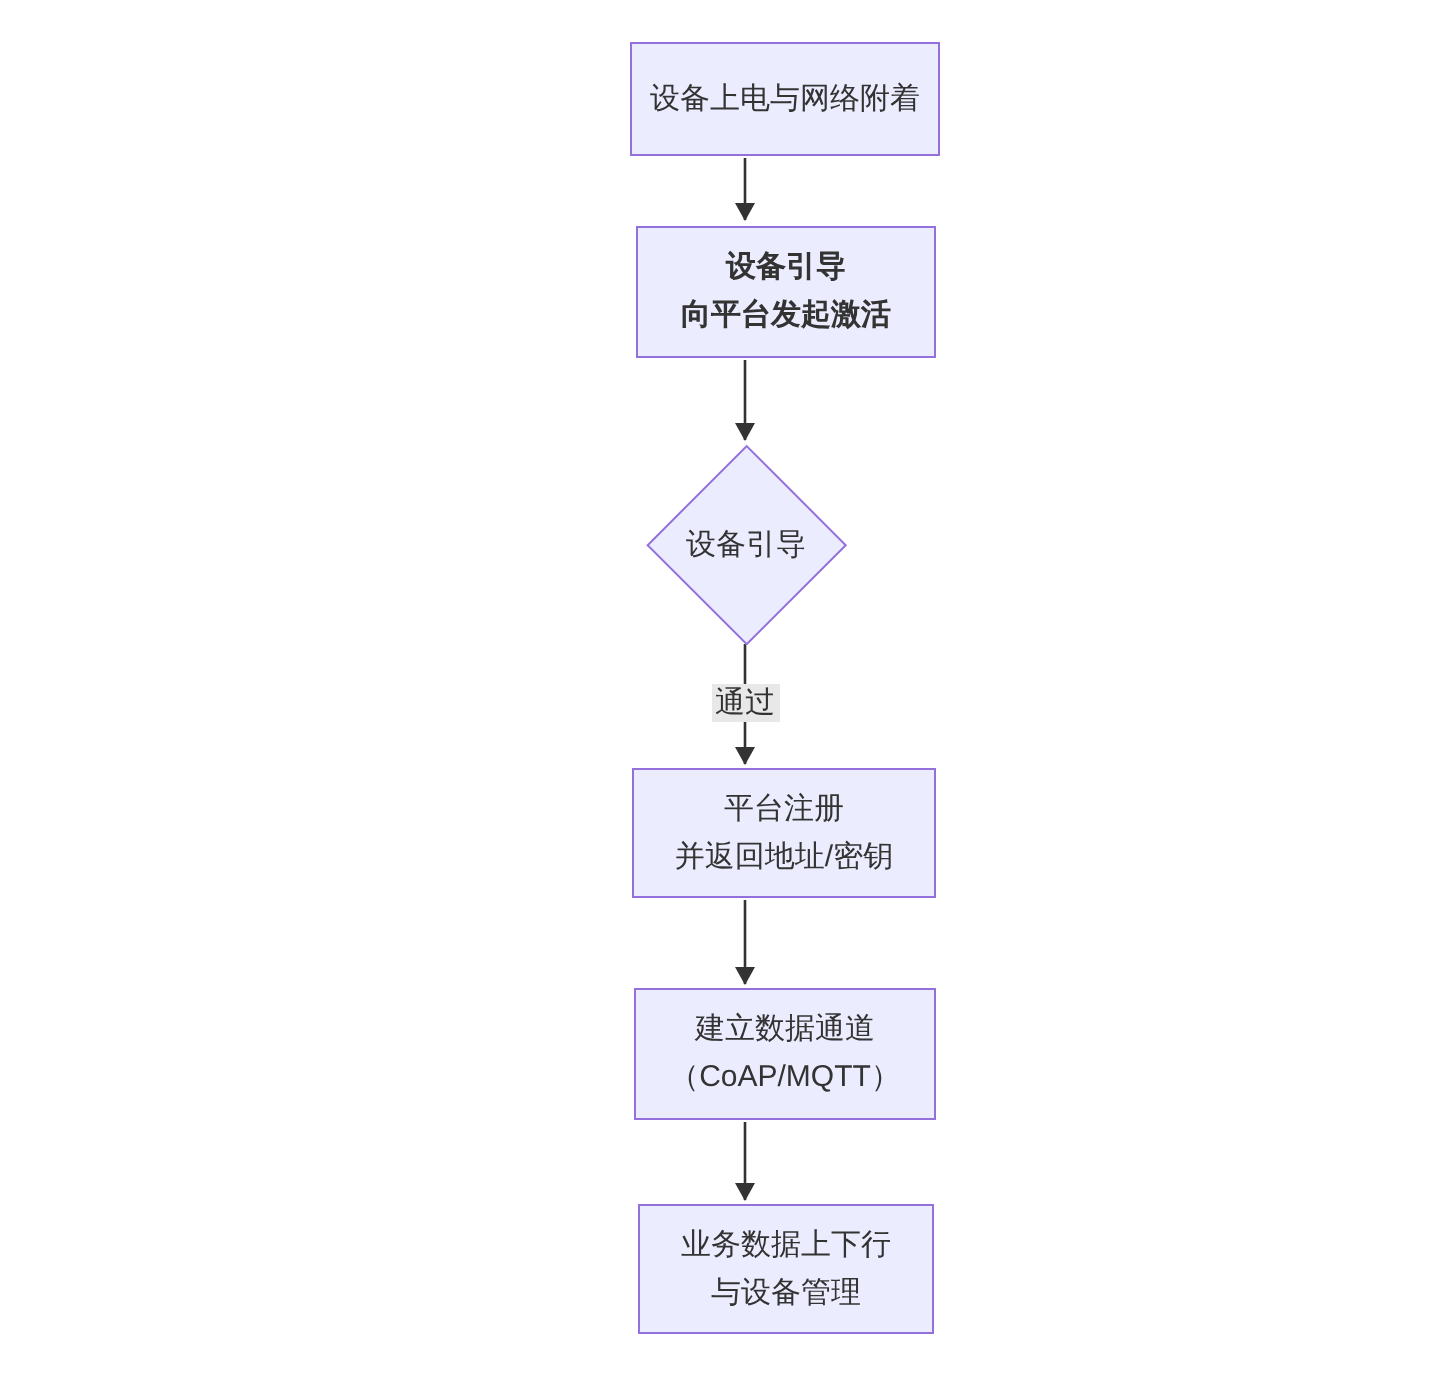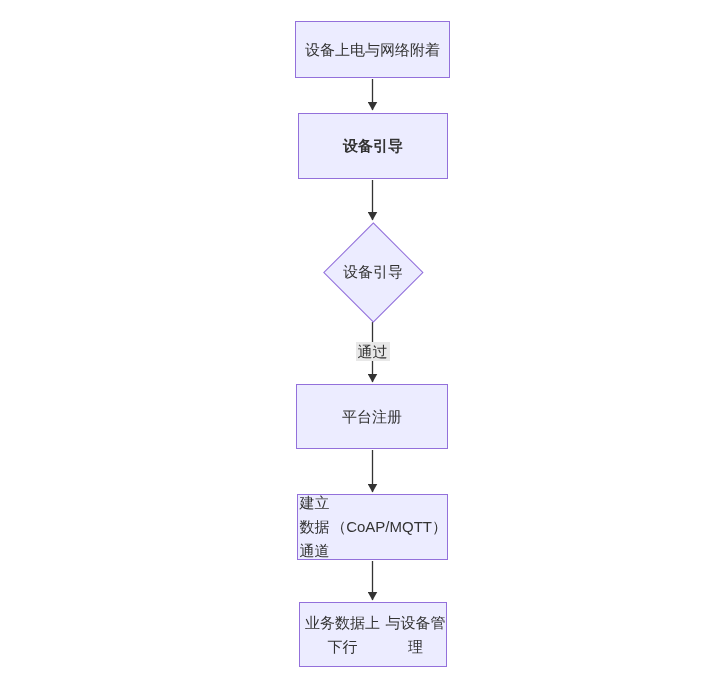--- a/index.html
+++ b/index.html
@@ -39,25 +39,27 @@
   .edges .arrowhead {
     fill: var(--edge-stroke);
   }
   .node {
     position: absolute;
     box-sizing: border-box;
     background: var(--node-fill);
     border: 1.3px solid var(--node-border);
     color: var(--node-text);
     display: flex;
+    flex-direction: column;
     align-items: center;
     justify-content: center;
     text-align: center;
     font-size: 15px;
     line-height: 24px;
+    margin-left: 20px;
   }
   .n1 { left: 295px; top: 21px;  width: 155px; height: 57px; }
   .n2 { left: 298px; top: 113px; width: 150px; height: 66px; font-weight: bold; }
   .n4 { left: 296px; top: 384px; width: 152px; height: 65px; }
   .n5 { left: 297px; top: 494px; width: 151px; height: 66px; }
   .n6 { left: 299px; top: 602px; width: 148px; height: 65px; }
   .diamond {
     position: absolute;
     left: 323px;
     top: 222px;
@@ -118,31 +120,33 @@
     <line x1="372.5" y1="450" x2="372.5" y2="492" marker-end="url(#arrow)"></line>
     <line x1="372.5" y1="561" x2="372.5" y2="600" marker-end="url(#arrow)"></line>
   </svg>
 
   <div class="node n1">
     <div>设备上电与网络附着</div>
   </div>
 
   <div class="node n2">
     <div>设备引导</div>
+    <div>向平台发起激活</div>
   </div>
 
   <div class="diamond">
     <div class="diamond-shape"></div>
     <div class="diamond-label">设备引导</div>
   </div>
 
   <div class="edge-label">通过</div>
 
   <div class="node n4">
     <div>平台注册</div>
+    <div>并返回地址/密钥</div>
   </div>
 
   <div class="node n6">
     <div>业务数据上下行</div>
     <div>与设备管理</div>
   </div>
 
   <div class="node n5">
     <div>建立数据通道</div>
     <div>（CoAP/MQTT）</div>

